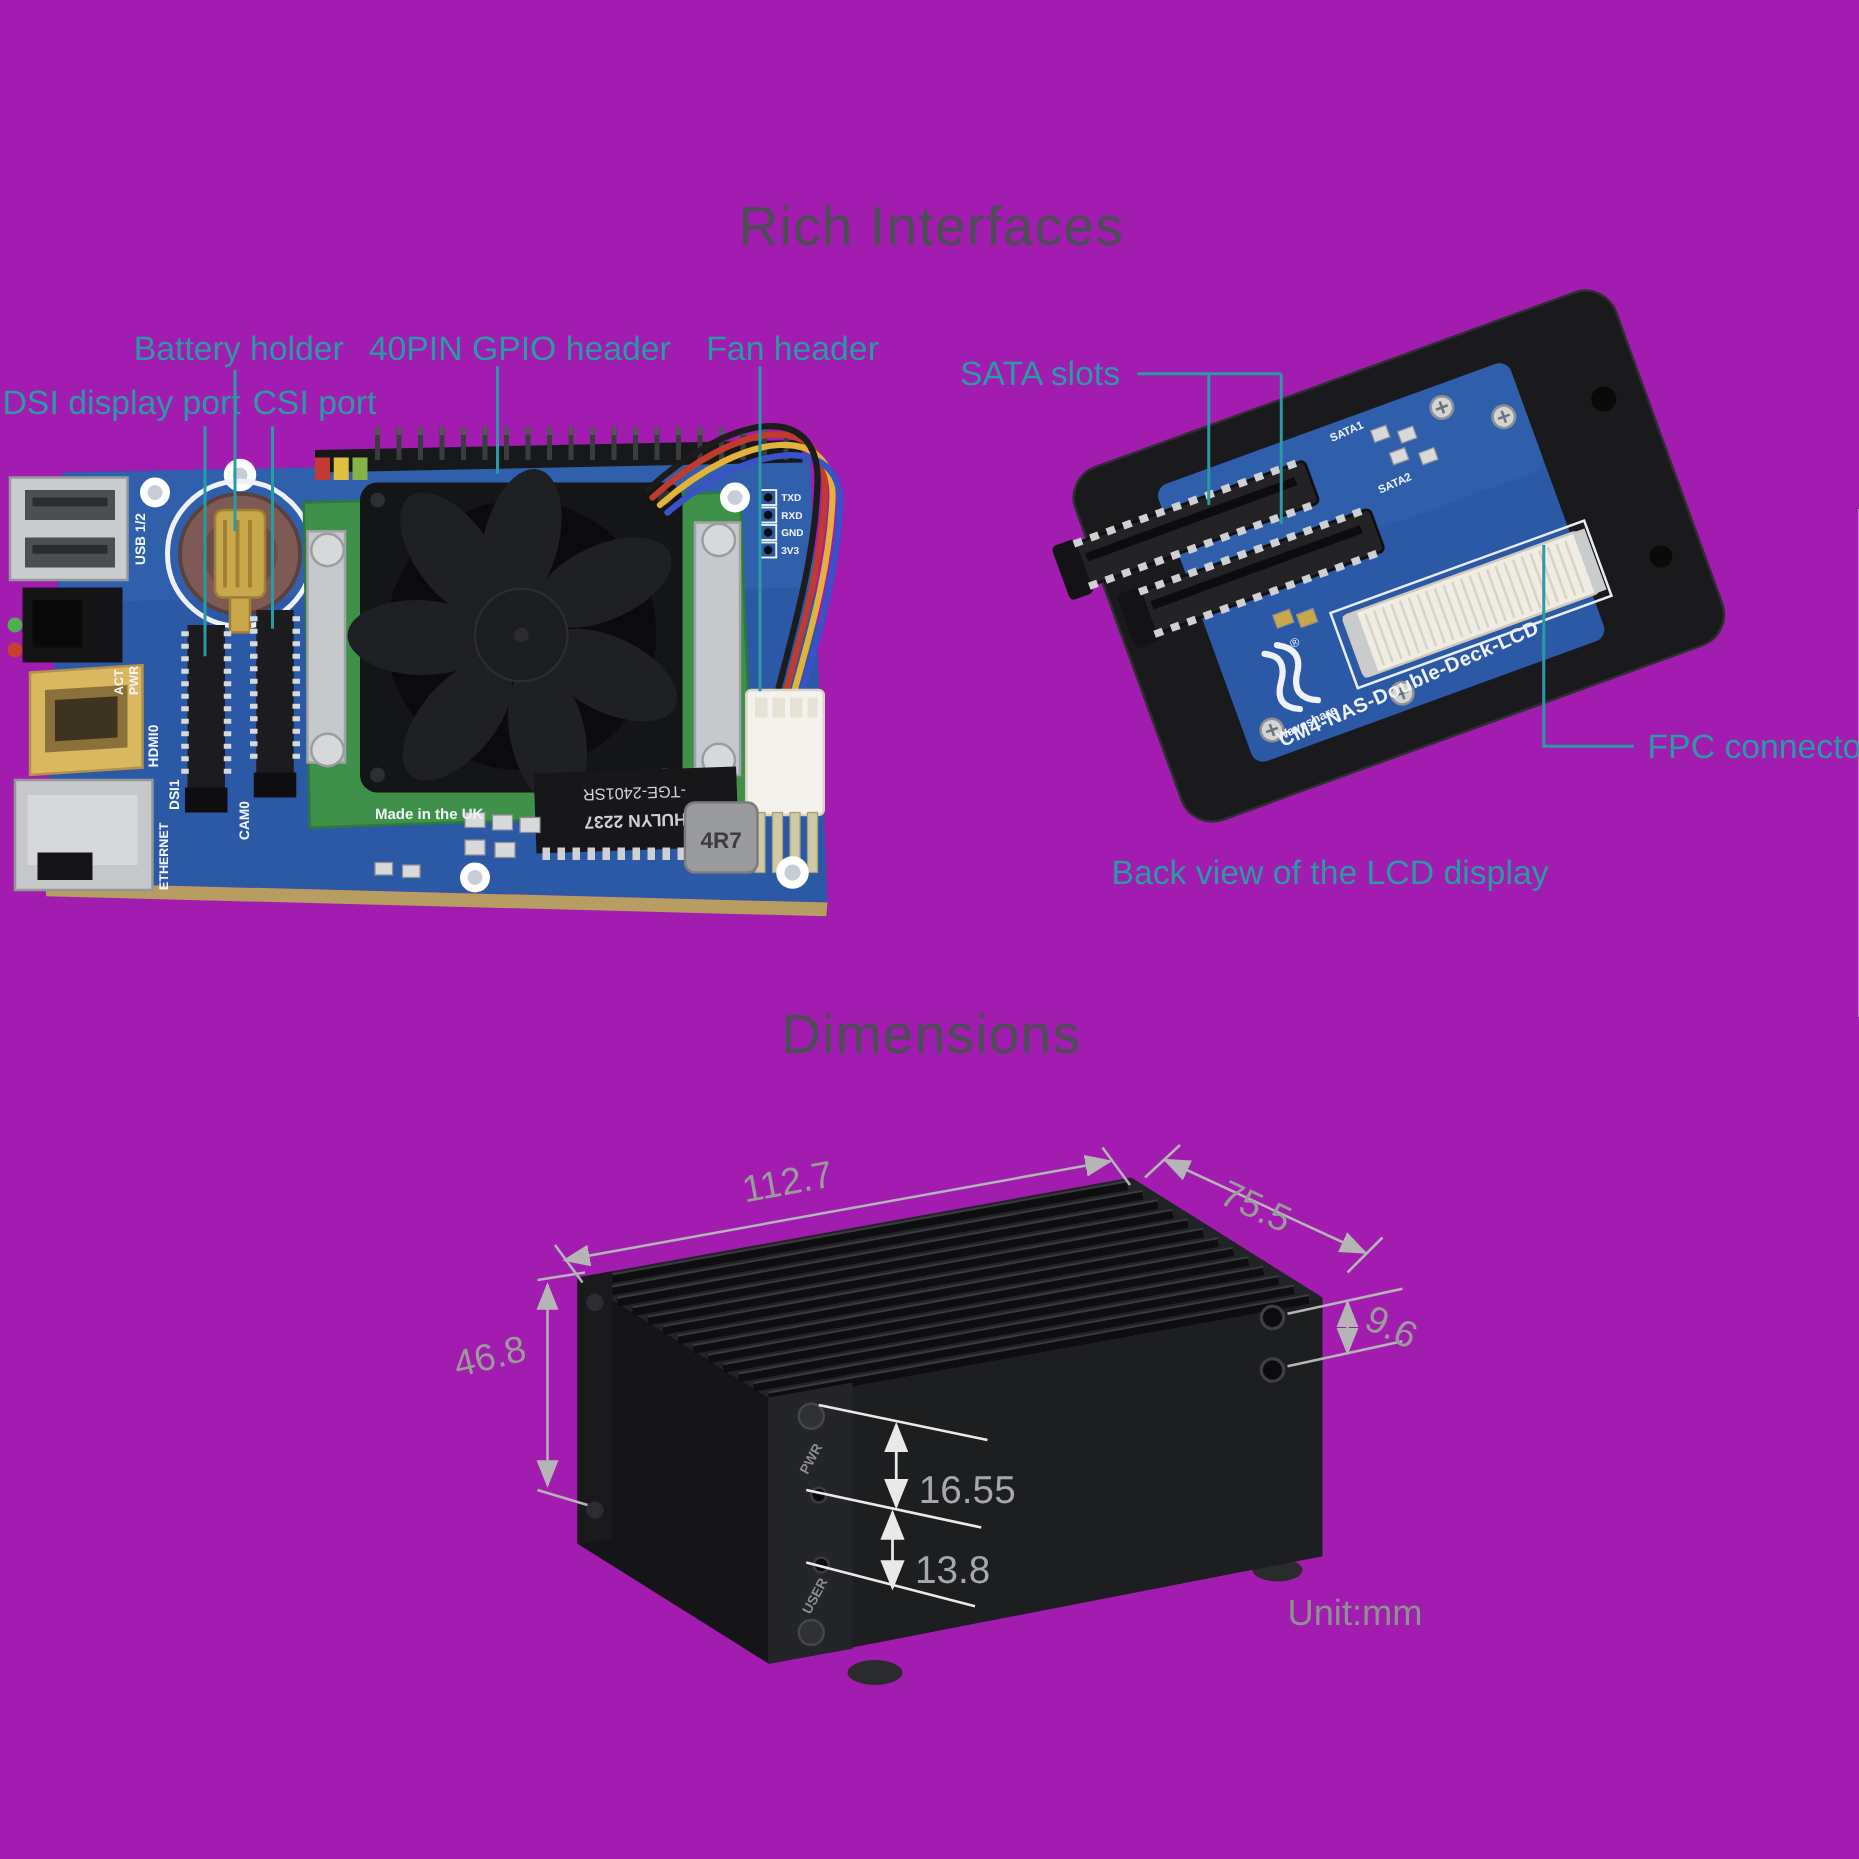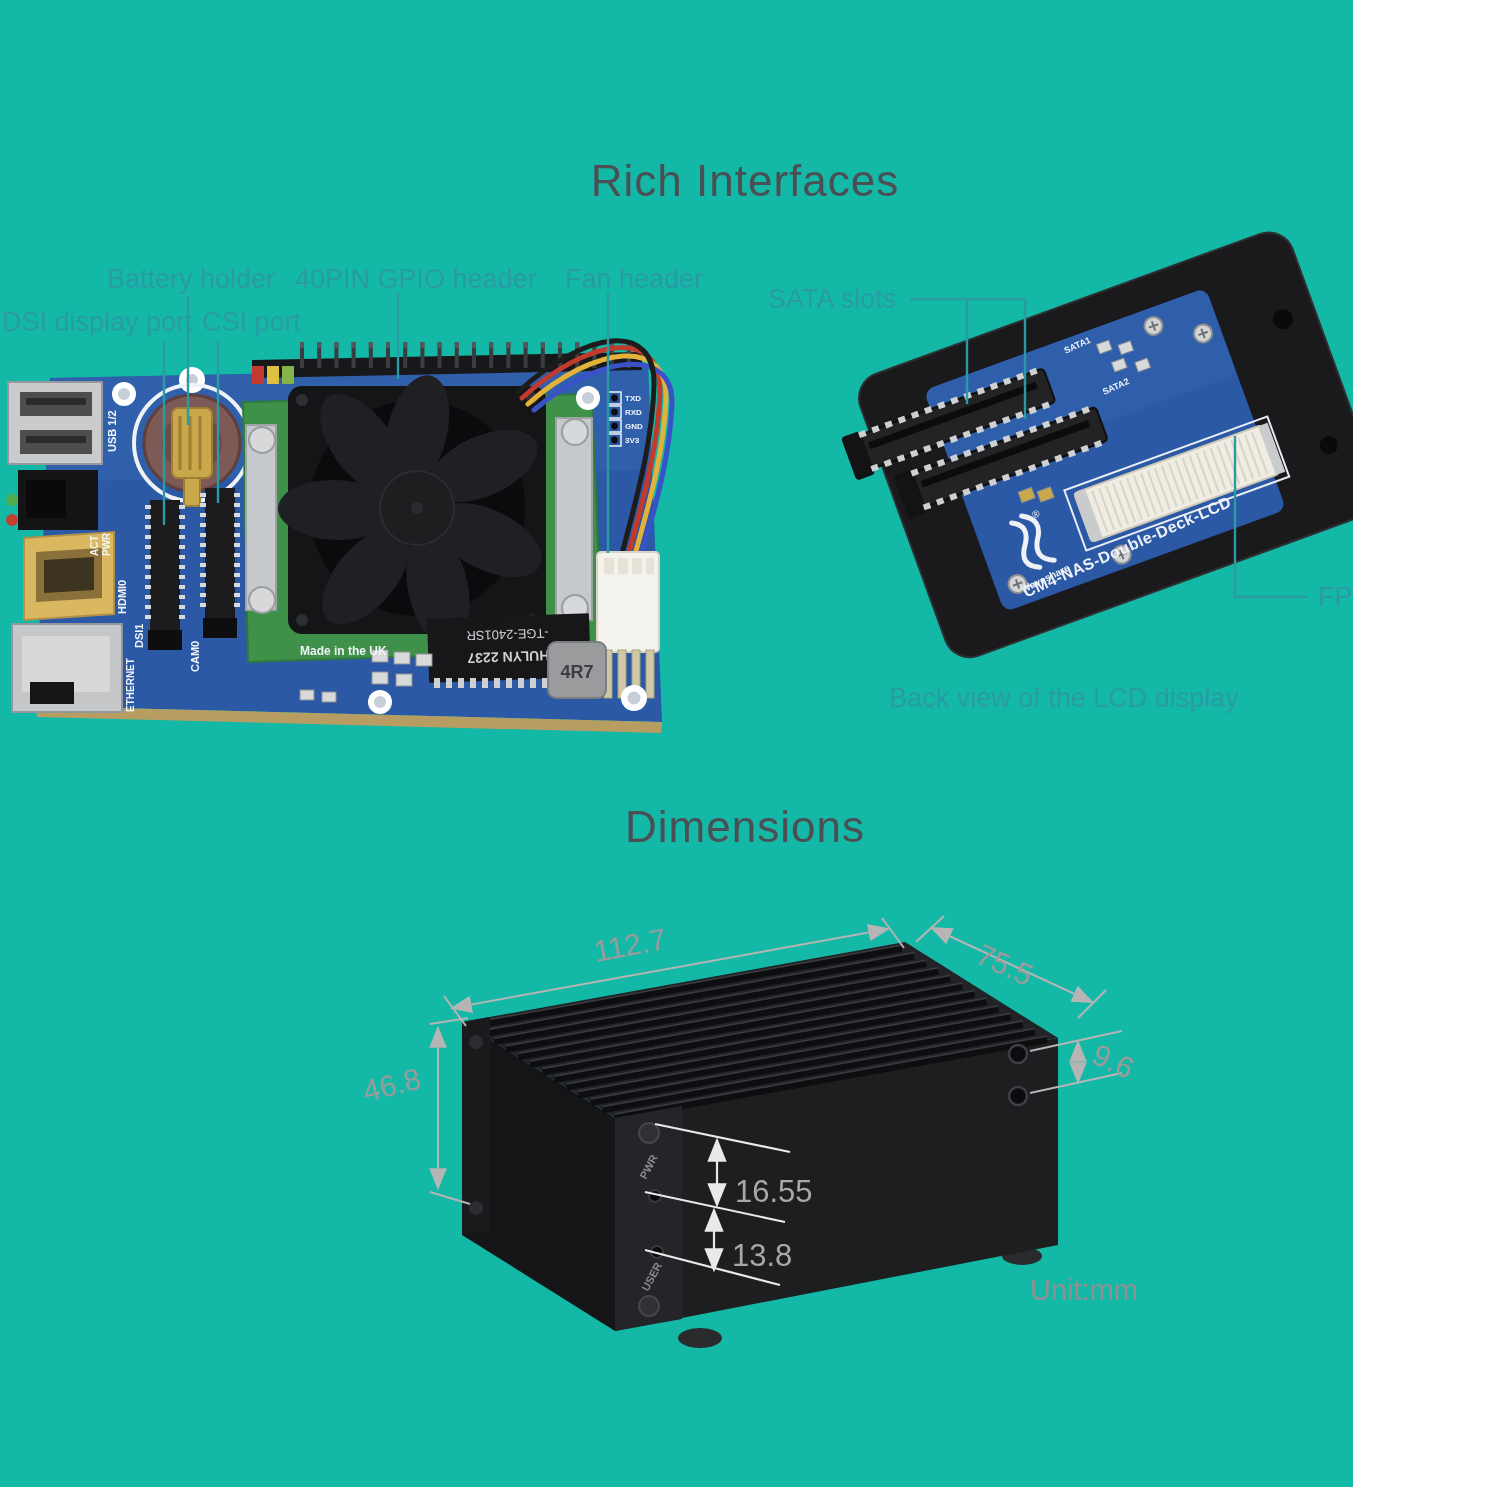--- a/index.html
+++ b/index.html
@@ -1,19 +1,19 @@
 <!DOCTYPE html>
 <html style="--accent: #2a9aa5; --title-gray: #4b4f54; --dimension-gray: #9b9b9b; --pcb-blue: #2b59a6; --pcb-green: #3f9149; --case-black: #1d1e20;"><head>
 <meta charset="utf-8">
 <style>
   :root{
     --accent:#2a9aa5; --title:#4b4f54; --dim:#9b9b9b;
   }
   html,body{margin:0;padding:0;background:#fff;}
-  .stage{position:relative;width:1353px;height:1487px;background:#14b8a6;overflow:hidden;
+  .stage{position:relative;width:1487px;height:1487px;background:#a21caf;overflow:hidden;
          font-family:"Liberation Sans", sans-serif;}
   svg{position:absolute;left:0;top:0;}
   text{font-family:"Liberation Sans", sans-serif;}
   .title{font-size:44px;fill:var(--title);letter-spacing:1px;}
   .callout{font-size:27px;fill:var(--accent);font-weight:500;}
   .caption{font-size:27px;fill:var(--accent);font-weight:500;}
   .leader{stroke:var(--accent);stroke-width:2.4;fill:none;}
   .silk{fill:#f2f5f8;font-weight:bold;}
   .dimtxt{font-size:30px;fill:var(--dim);}
   .dimtxt-dark{font-size:31px;fill:#a7a8aa;}

